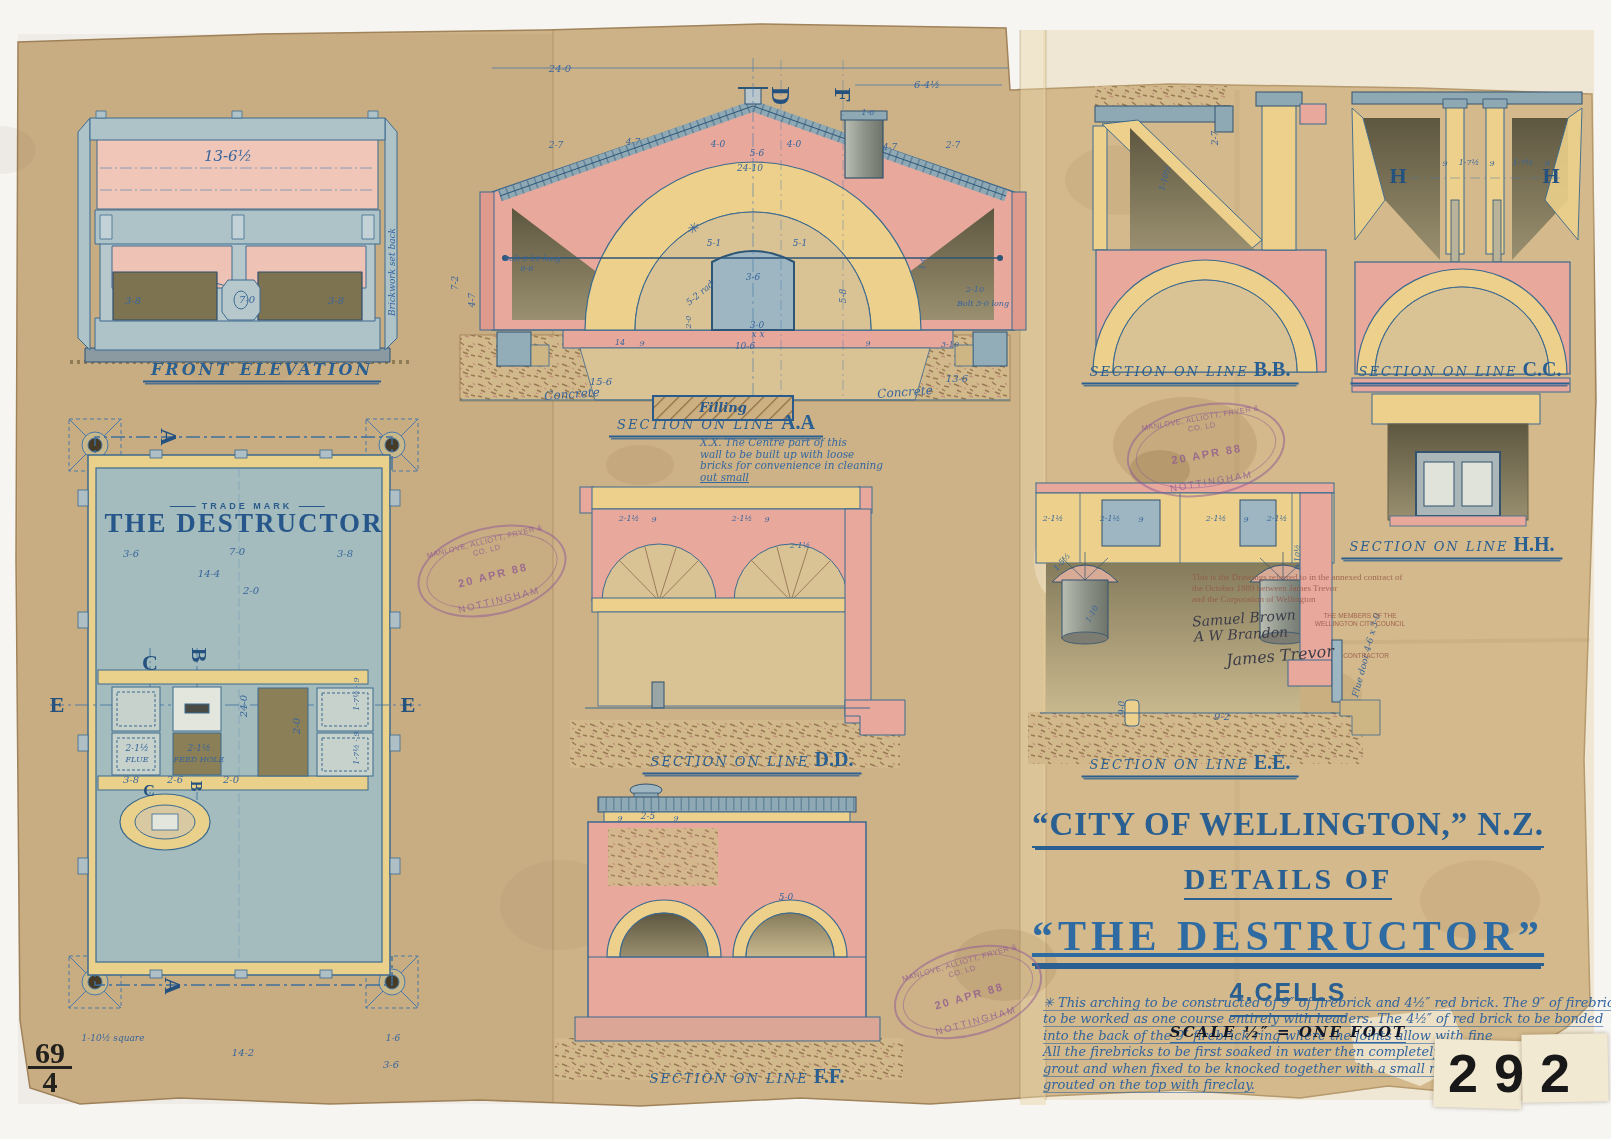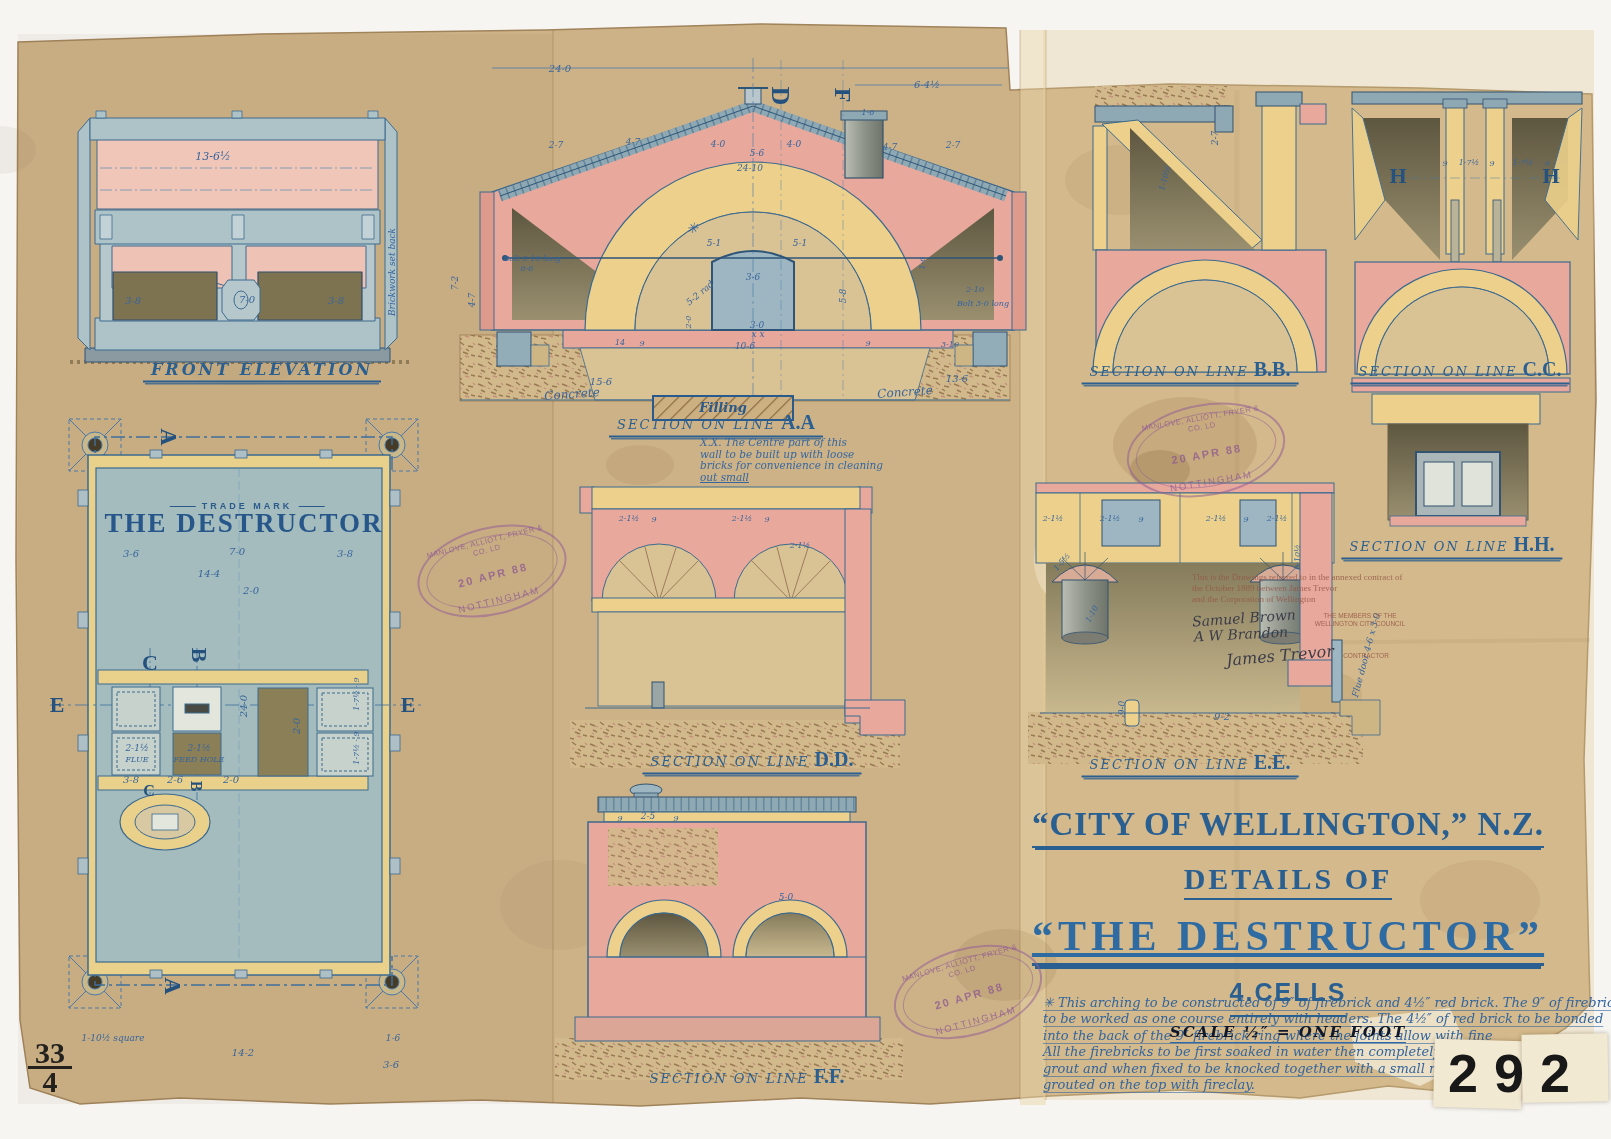--- a/index.html
+++ b/index.html
@@ -508,32 +508,32 @@
     <div class="ct-typed">the October 1889 between James Trevor</div>
     <div class="ct-typed">and the Corporation of Wellington</div>
     <div class="sig g1">Samuel Brown</div>
     <div class="sig g2">A W Brandon</div>
     <div class="ct-cap c1">THE MEMBERS OF THE WELLINGTON CITY COUNCIL</div>
     <div class="sig g3">James Trevor</div>
     <div class="ct-cap c2">CONTRACTOR</div>
   </div>
 
   <div class="plate">
-    <span class="pnum">33</span>
+    <span class="pnum">69</span>
     <span class="psub">4</span>
   </div>
   <div class="faintref">K1173</div>
   <div class="numcards">
     <div class="card c1"></div>
     <div class="card c2"></div>
     <div class="arch-num">292</div>
   </div>
 
   <div class="layer" style="z-index:4;">
-        <span class="dim" style="left: 213px; top: 156px; font-size: 11px; transform: translate(-50%, -50%) rotate(0deg);">13-6½</span>
+        <span class="dim" style="left: 228px; top: 156px; font-size: 15px; transform: translate(-50%, -50%) rotate(0deg);">13-6½</span>
         <span class="dim" style="left: 133px; top: 300px; font-size: 10px; transform: translate(-50%, -50%) rotate(0deg);">3-8</span>
         <span class="dim" style="left: 247px; top: 299px; font-size: 10px; transform: translate(-50%, -50%) rotate(0deg);">7-0</span>
         <span class="dim" style="left: 336px; top: 300px; font-size: 10px; transform: translate(-50%, -50%) rotate(0deg);">3-8</span>
         <span class="dim" style="left: 392px; top: 272px; font-size: 9px; transform: translate(-50%, -50%) rotate(-90deg);">Brickwork set back</span>
         <span class="dim" style="left: 131px; top: 553px; font-size: 10px; transform: translate(-50%, -50%) rotate(0deg);">3-6</span>
         <span class="dim" style="left: 237px; top: 551px; font-size: 10px; transform: translate(-50%, -50%) rotate(0deg);">7-0</span>
         <span class="dim" style="left: 345px; top: 553px; font-size: 10px; transform: translate(-50%, -50%) rotate(0deg);">3-8</span>
         <span class="dim" style="left: 209px; top: 573px; font-size: 10px; transform: translate(-50%, -50%) rotate(0deg);">14-4</span>
         <span class="dim" style="left: 251px; top: 590px; font-size: 10px; transform: translate(-50%, -50%) rotate(0deg);">2-0</span>
         <span class="dim" style="left: 243px; top: 706px; font-size: 10px; transform: translate(-50%, -50%) rotate(-90deg);">24-0</span>

